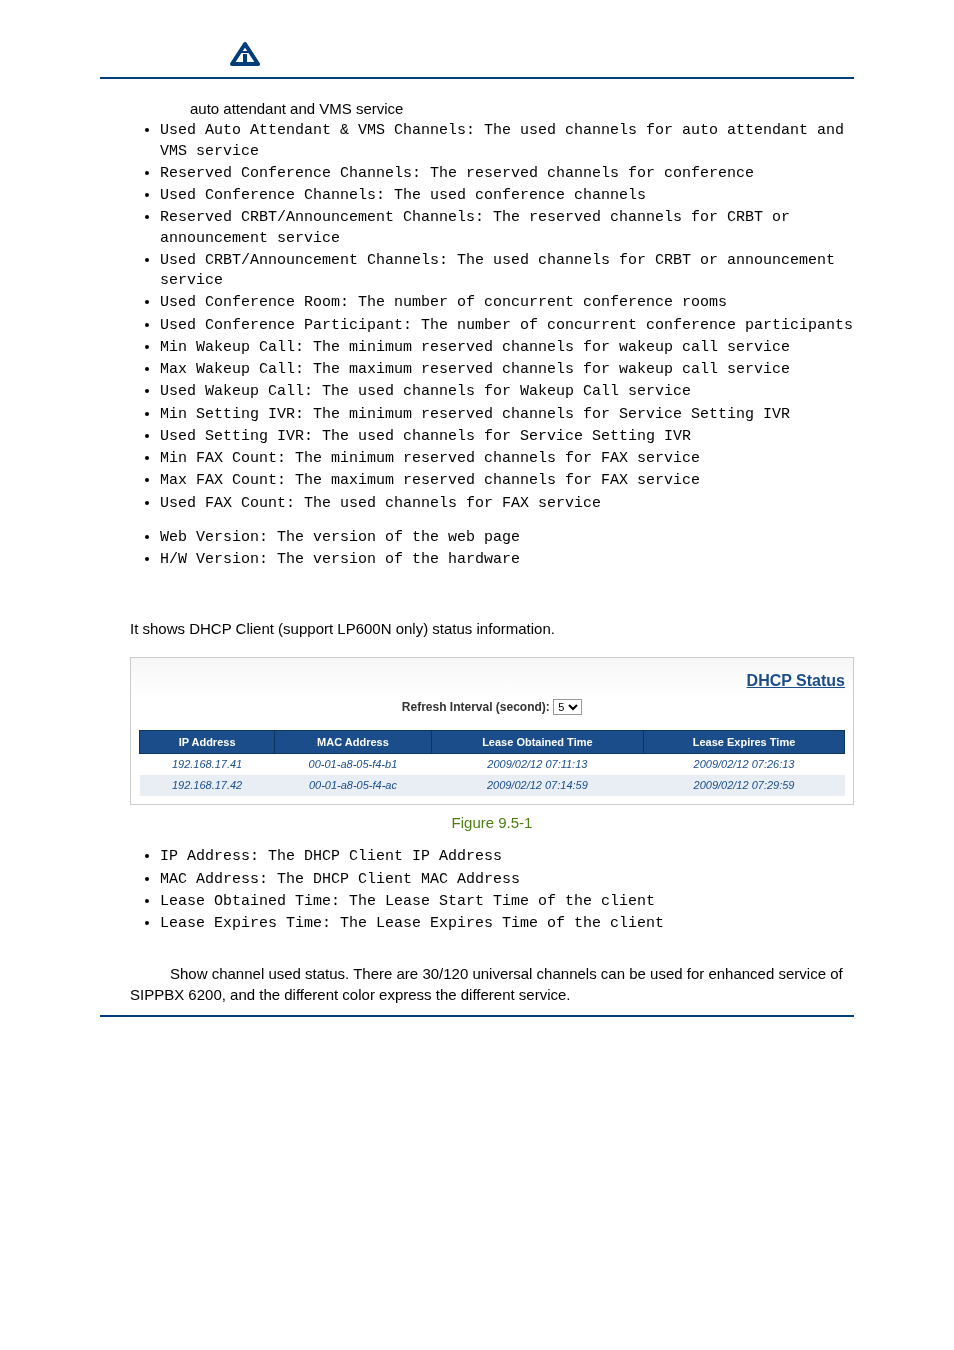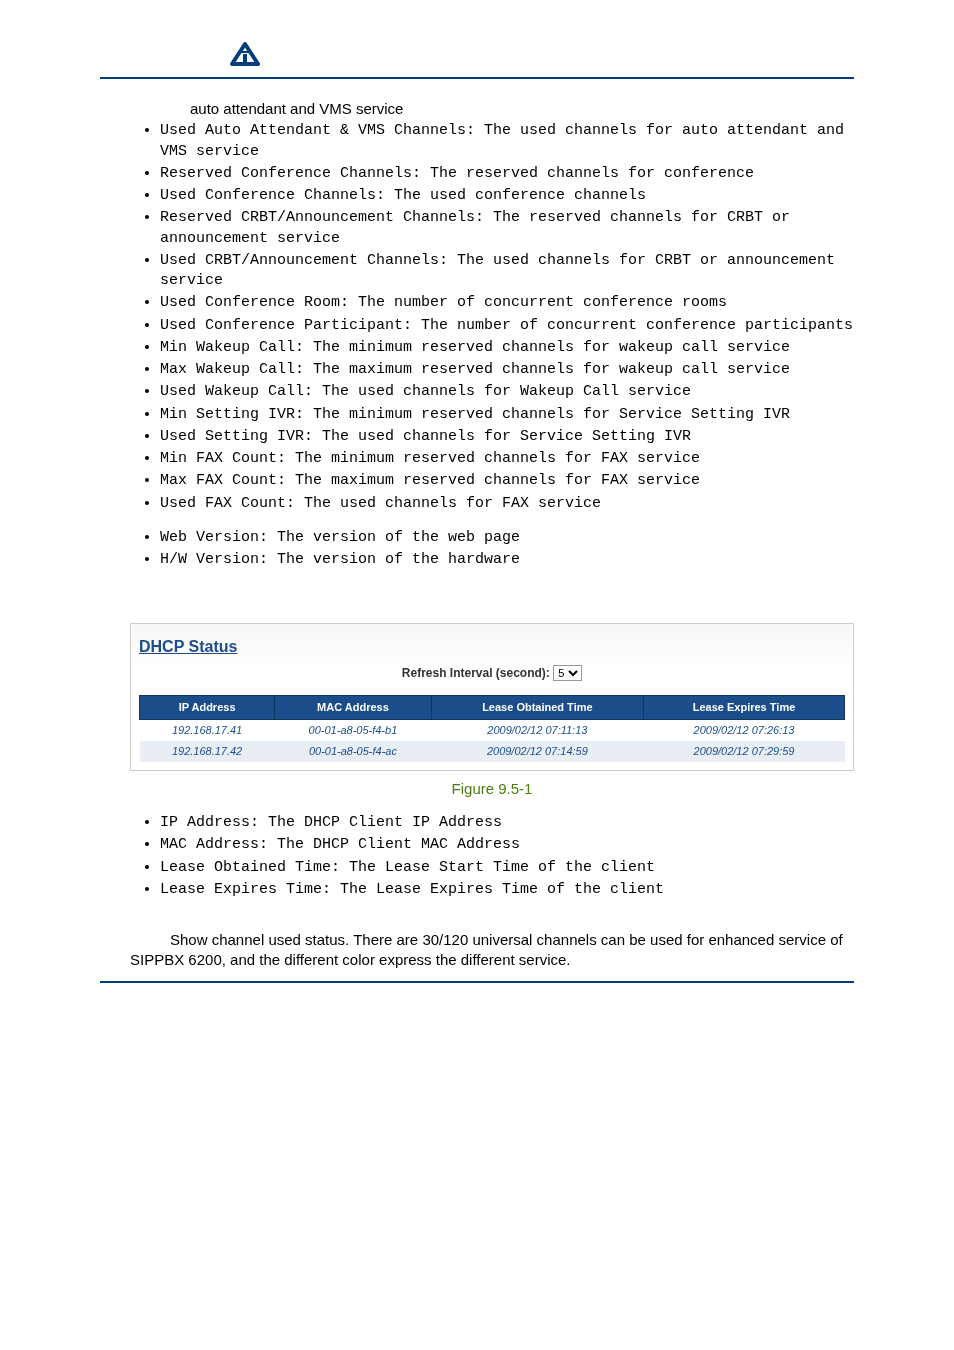--- a/index.html
+++ b/index.html
@@ -49,21 +49,21 @@
   }
   .table-wrap {
     margin: 18px 0 8px 0;
   }
   .outer-box {
     border: 1px solid #ccc;
     background: linear-gradient(#f7f7f7, #ffffff 30%);
     padding: 10px 8px 8px 8px;
   }
   .table-title {
-    text-align: left;
+    text-align: right;
     color: #1a4d8a;
     font-weight: bold;
     font-size: 16px;
     padding: 2px 0 8px 0;
     text-decoration: underline;
   }
   .refresh-row {
     text-align: center;
     font-size: 12px;
     font-weight: bold;
@@ -142,20 +142,21 @@
       <li>Max FAX Count: The maximum reserved channels for FAX service</li>
       <li>Used FAX Count: The used channels for FAX service</li>
     </ul>
 
     <ul>
       <li>Web Version: The version of the web page</li>
       <li>H/W Version: The version of the hardware</li>
     </ul>
 
     <br>
+    <div class="intro-line">It shows DHCP Client (support LP600N only) status information.</div>
 
     <div class="table-wrap">
       <div class="outer-box">
         <div class="table-title">DHCP Status</div>
         <div class="refresh-row">
           <span>Refresh Interval (second):</span>
           <select>
             <option>5</option>
           </select>
         </div>

